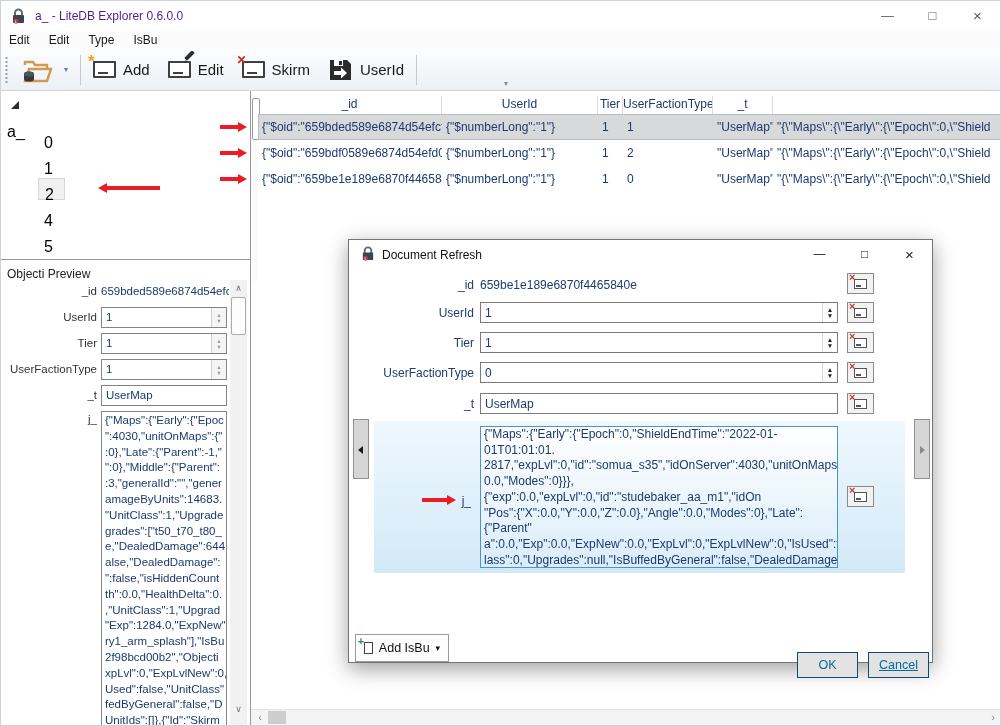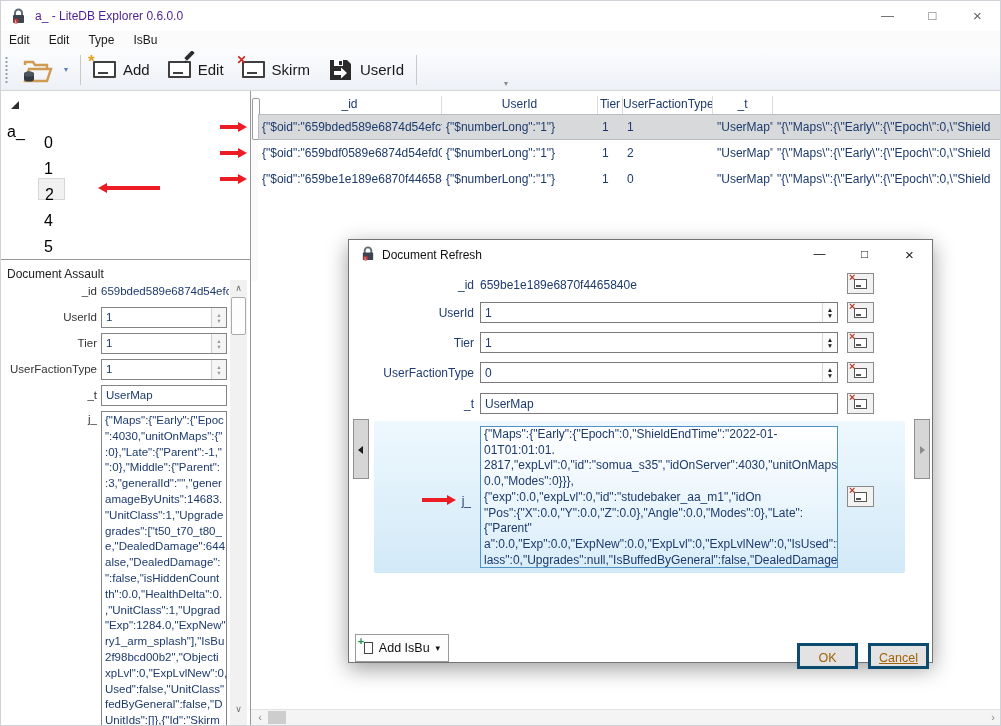--- a/index.html
+++ b/index.html
@@ -104,21 +104,21 @@
   .nav-btn { position:absolute; top:179px; width:16px; height:60px; background:#d6d6d6; border:1px solid #8f8f8f; }
   .nav-left { left:4px; } .nav-right { left:565px; }
   .nav-btn::after { content:""; position:absolute; top:26px; }
   .nav-left::after { left:4px; border-top:4px solid transparent; border-bottom:4px solid transparent; border-right:5px solid #1c1c1c; }
   .nav-right::after { left:5px; border-top:4px solid transparent; border-bottom:4px solid transparent; border-left:5px solid #8a8a8a; }
 
   .add-field-btn { position:absolute; left:6px; top:394px; width:94px; height:28px; border:1px solid #9a9a9a; background:#fdfdfd; display:flex; align-items:center; justify-content:center; gap:6px; font-size:12.5px; color:#111; }
   .page-ic { position:relative; width:9px; height:12px; border:1.5px solid #444; background:#fff; }
   .page-ic::before { content:"+"; position:absolute; top:-8px; left:-7px; color:#1f9347; font-size:11px; font-weight:bold; }
   .af-caret { font-size:9px; color:#111; }
-  .dlg-ok, .dlg-cancel { position:absolute; top:403px; width:61px; height:26px; background:#e3e3e3; border:3px solid #0c4a6e; text-align:center; line-height:24px; font-size:12.5px; color:#a16207; }
+  .dlg-ok, .dlg-cancel { position:absolute; top:412px; width:61px; height:26px; background:#e3e3e3; border:1px solid #0c4a6e; text-align:center; line-height:24px; font-size:12.5px; color:#0369a1; }
   .dlg-ok { left:448px; } .dlg-cancel { left:519px;text-decoration:underline; }
 
   svg { display:block; }
 </style>
 </head>
 <body>
 
 <div class="window">
 
   <div class="titlebar">
@@ -239,21 +239,21 @@
     <div class="tree-row t5">
       <svg width="15" height="13" viewBox="0 0 15 13">
           <rect x="0.5" y="0.5" width="14" height="12" fill="#fff" stroke="#3c424a"></rect>
           <rect x="0.5" y="0.5" width="14" height="3.5" fill="#3c424a"></rect>
           <path d="M5.2 4 V12.5 M9.8 4 V12.5 M0.5 7 H14.5 M0.5 10 H14.5" stroke="#3c424a" fill="none"></path>
         </svg>
       <span>5</span>
     </div>
 
     <div class="divider"></div>
-    <div class="pv-title">Document Assault</div>
+    <div class="pv-title">Objecti Preview</div>
 
     <span class="pv-label" style="top:194px">_id</span>
     <span class="pv-value" style="top:194px">659bded589e6874d54efcfee</span>
 
     <span class="pv-label" style="top:220px">UserId</span>
     <div class="pv-box" style="top:216px">
       <span>1</span>
       <span class="spin">
           <span>▲</span>
           <span>▼</span>

